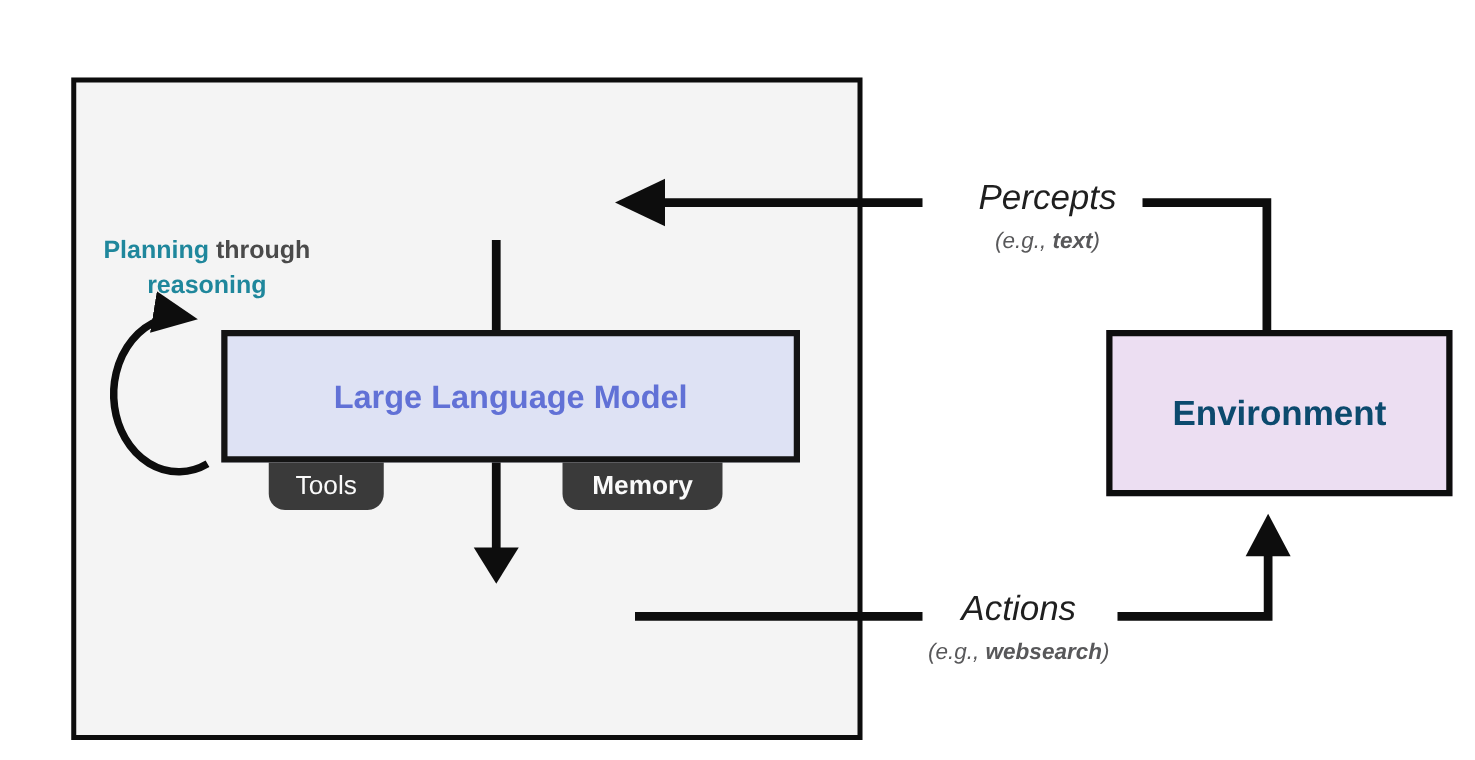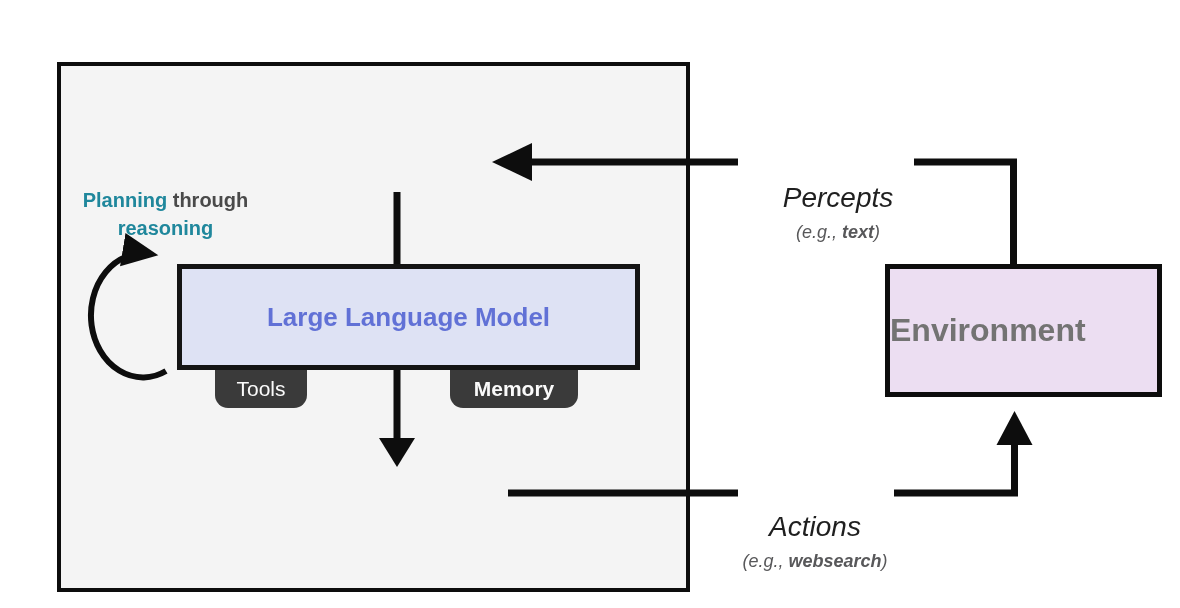--- a/index.html
+++ b/index.html
@@ -41,23 +41,23 @@
     border-radius:0 0 13px 13px;color:#fafafa;font-size:21px;display:flex;
     align-items:center;justify-content:center;}
   .tab-tools{left:215px;width:92px;}
   .tab-memory{left:450px;width:128px;font-weight:bold;}
 
   .actuators-label{position:absolute;left:290px;top:472px;width:235px;text-align:center;
     font-size:31px;font-weight:700;color:var(--actuators);}
 
   .env-box{position:absolute;left:885px;top:264px;width:277px;height:133px;
     background:var(--environment-fill);border:5px solid var(--line);display:flex;
-    align-items:center;justify-content:flex-start;font-size:32px;font-weight:700;color:#737373;}
+    align-items:center;justify-content:center;font-size:28px;font-weight:700;color:#0c4a6e;}
 
-  .io-label{position:absolute;text-align:center;font-style:italic;margin-top:40px;}
+  .io-label{position:absolute;text-align:center;font-style:italic;}
   .io-main{font-size:28px;color:var(--dark-text);line-height:36px;}
   .io-eg{font-size:18px;color:var(--muted-text);line-height:32px;}
   .io-eg b{font-weight:700;}
   .percepts-label{left:738px;top:140px;width:200px;}
   .actions-label{left:690px;top:469px;width:250px;}
 </style>
 </head>
 <body>
 
 <div class="canvas">

